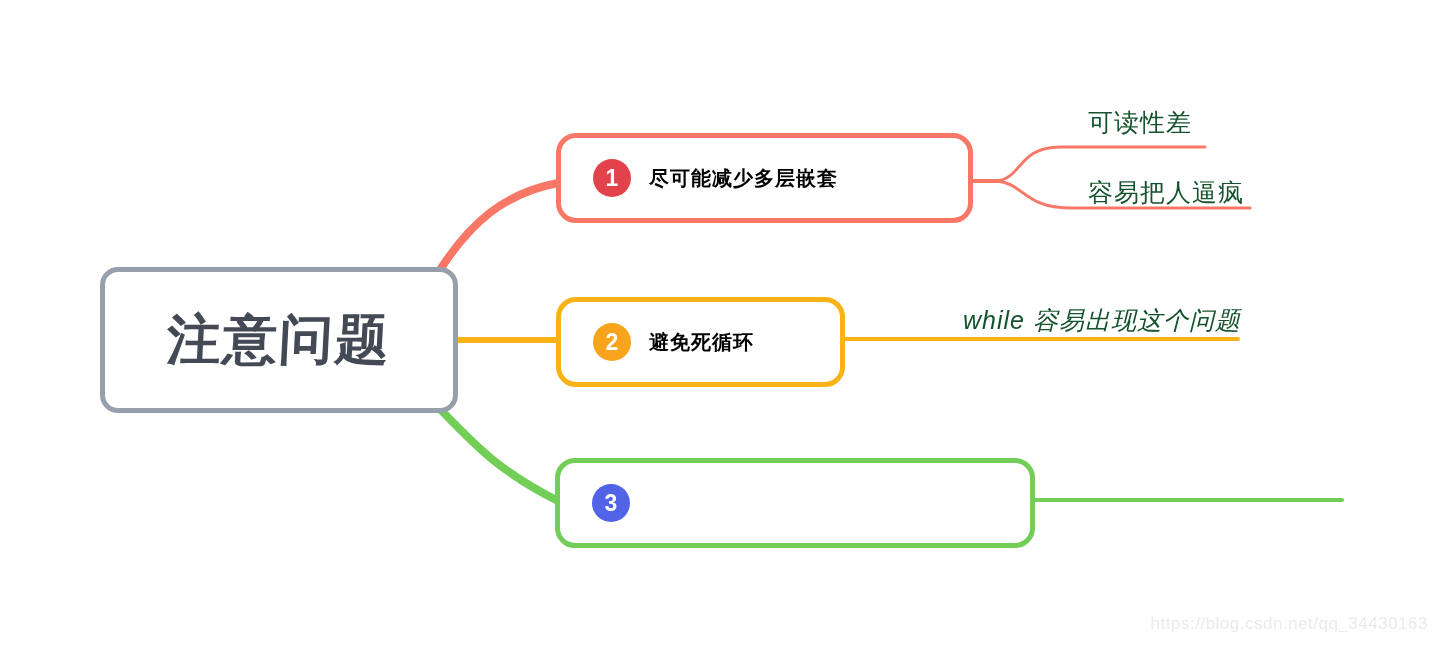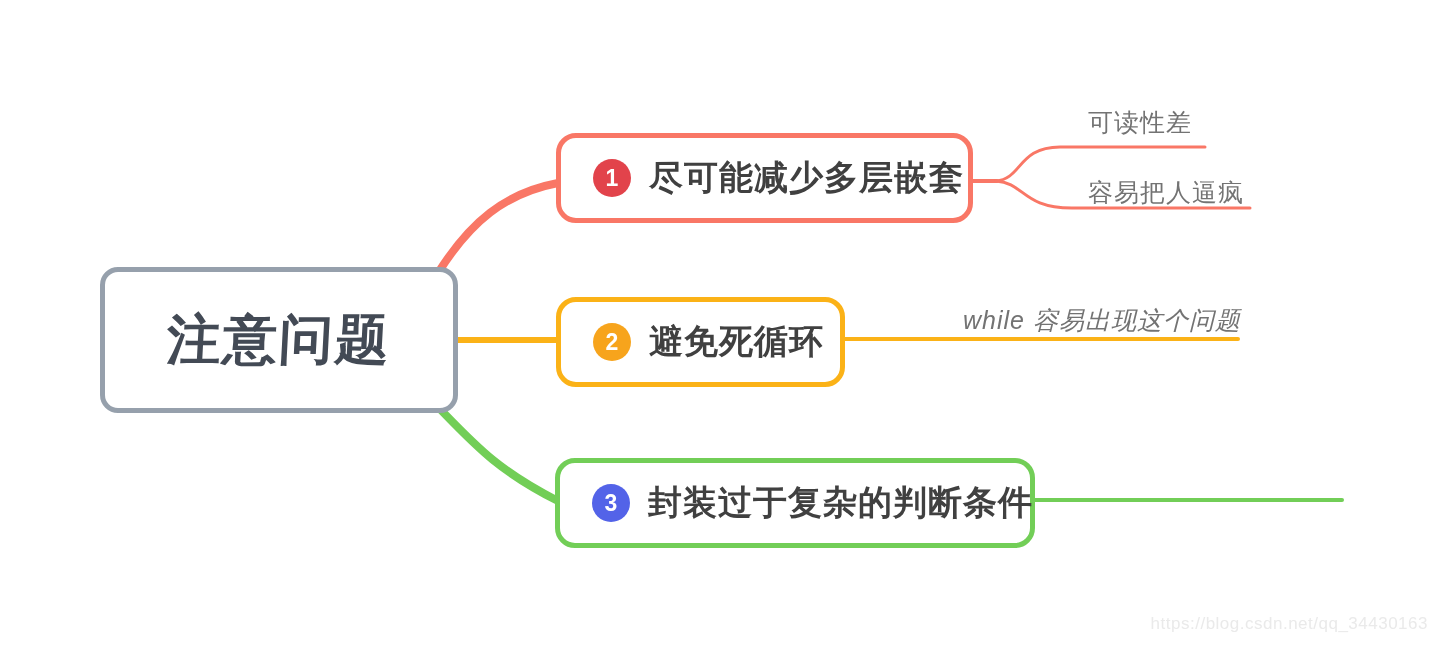--- a/index.html
+++ b/index.html
@@ -44,23 +44,23 @@
     white-space: nowrap;
   }
 
   .node.branch {
     height: 90px;
     border-radius: 20px;
     padding-left: 32px;
     gap: 18px;
   }
   .node.branch .nlabel {
-    font-size: 34px;
+    font-size: 20px;
     font-weight: bold;
-    color: #404040;
+    color: #000000;
     white-space: nowrap;
     letter-spacing: 1px;
   }
   .num {
     width: 38px; height: 38px;
     border-radius: 50%;
     color: #ffffff;
     font-size: 23px;
     font-weight: bold;
     display: flex;
@@ -74,21 +74,21 @@
 
   .node.b2 { left: 556px; top: 297px; width: 289px; border: 5px solid #FBB217; }
   .node.b2 .num { background: #F7A41C; }
 
   .node.b3 { left: 555px; top: 458px; width: 480px; border: 5px solid #72CE57; }
   .node.b3 .num { background: #5363E8; }
 
   .leaf {
     position: absolute;
     font-size: 25px;
-    color: #737373;
+    color: #14532d;
     white-space: nowrap;
     letter-spacing: 1px;
   }
   .leaf.l1a { left: 1088px; top: 106px; }
   .leaf.l1b { left: 1088px; top: 176px; }
   .leaf.l2  { left: 963px;  top: 304px; font-style: italic; }
   .leaf.l3  { left: 1155px; top: 460px; }
 
   .watermark {
     position: absolute;
@@ -130,21 +130,20 @@
     <span class="nlabel">尽可能减少多层嵌套</span>
   </div>
 
   <div class="node branch b2">
     <span class="num">2</span>
     <span class="nlabel">避免死循环</span>
   </div>
 
   <div class="node branch b3">
     <span class="num">3</span>
-    <span class="nlabel">封装过于复杂的判断条件</span>
   </div>
 
   <div class="leaf l1a">可读性差</div>
   <div class="leaf l1b">容易把人逼疯</div>
   <div class="leaf l2">while 容易出现这个问题</div>
 
   <div class="watermark">https://blog.csdn.net/qq_34430163</div>
 
 </div>
 

